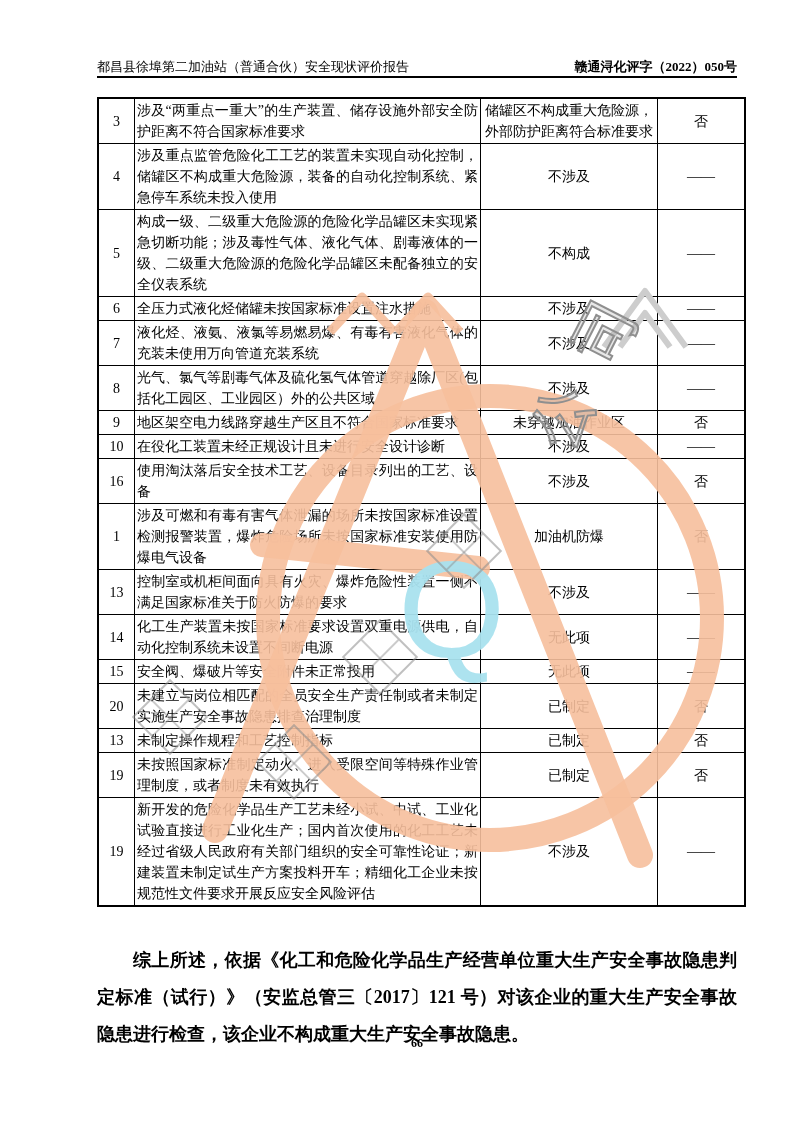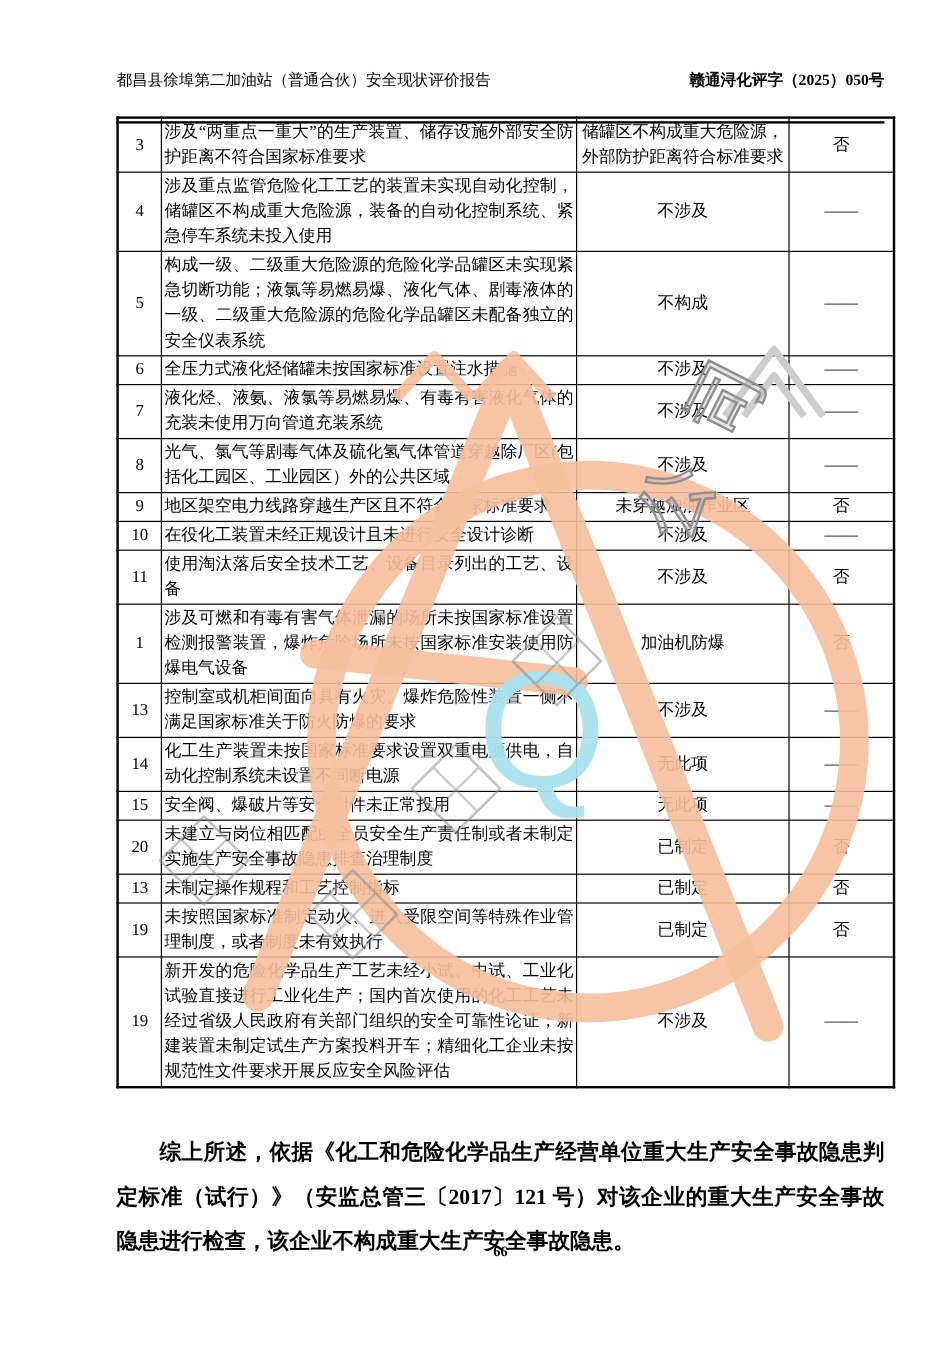--- a/index.html
+++ b/index.html
@@ -10,21 +10,21 @@
     font-family:"Liberation Serif","DejaVu Serif",serif;
     color:#000;
     overflow:hidden;
   }
   
   .header{
     position:absolute;left:97px;right:56px;top:58px;
     display:flex;justify-content:space-between;align-items:flex-end;
     font-size:13px;
     border-bottom:2px solid #000;
-    padding-bottom:25px;
+    padding-bottom:0;
   }
   .header .h-right{font-weight:bold;}
   
   table.hazard{
     position:absolute;left:97px;top:97px;
     width:626px;
     border-collapse:collapse;
     table-layout:fixed;
     border:2px solid #000;
     z-index:1;
@@ -97,42 +97,42 @@
   .g1{left:437px;top:524px;}
   .g2{left:353px;top:630px;}
   .g3{left:267px;top:735px;}
   .g4{left:143px;top:690px;}
 </style>
 </head>
 <body>
 
 <div class="header">
   <span class="h-left">都昌县徐埠第二加油站（普通合伙）安全现状评价报告</span>
-  <span class="h-right">赣通浔化评字（2025）050号</span>
+  <span class="h-right">赣通浔化评字（2022）050号</span>
 </div>
 
 <table class="hazard">
   <tbody id="table-body">
   <tr>
     <td class="c-no">3</td>
     <td class="c-desc">涉及“两重点一重大”的生产装置、储存设施外部安全防护距离不符合国家标准要求</td>
     <td class="c-status">储罐区不构成重大危险源，外部防护距离符合标准要求</td>
     <td class="c-result">否</td>
   </tr>
 
   <tr>
     <td class="c-no">4</td>
     <td class="c-desc">涉及重点监管危险化工工艺的装置未实现自动化控制，储罐区不构成重大危险源，装备的自动化控制系统、紧急停车系统未投入使用</td>
     <td class="c-status">不涉及</td>
     <td class="c-result">——</td>
   </tr>
 
   <tr>
     <td class="c-no">5</td>
-    <td class="c-desc">构成一级、二级重大危险源的危险化学品罐区未实现紧急切断功能；液氯等易燃易爆、液化气体、剧毒液体的一级、二级重大危险源的危险化学品罐区未配备独立的安全仪表系统</td>
+    <td class="c-desc">构成一级、二级重大危险源的危险化学品罐区未实现紧急切断功能；涉及毒性气体、液化气体、剧毒液体的一级、二级重大危险源的危险化学品罐区未配备独立的安全仪表系统</td>
     <td class="c-status">不构成</td>
     <td class="c-result">——</td>
   </tr>
 
   <tr>
     <td class="c-no">6</td>
     <td class="c-desc">全压力式液化烃储罐未按国家标准设置注水措施</td>
     <td class="c-status">不涉及</td>
     <td class="c-result">——</td>
   </tr>
@@ -159,21 +159,21 @@
   </tr>
 
   <tr>
     <td class="c-no">10</td>
     <td class="c-desc">在役化工装置未经正规设计且未进行安全设计诊断</td>
     <td class="c-status">不涉及</td>
     <td class="c-result">——</td>
   </tr>
 
   <tr>
-    <td class="c-no">11</td>
+    <td class="c-no">16</td>
     <td class="c-desc">使用淘汰落后安全技术工艺、设备目录列出的工艺、设备</td>
     <td class="c-status">不涉及</td>
     <td class="c-result">否</td>
   </tr>
 
   <tr>
     <td class="c-no">1</td>
     <td class="c-desc">涉及可燃和有毒有害气体泄漏的场所未按国家标准设置检测报警装置，爆炸危险场所未按国家标准安装使用防爆电气设备</td>
     <td class="c-status">加油机防爆</td>
     <td class="c-result">否</td>

